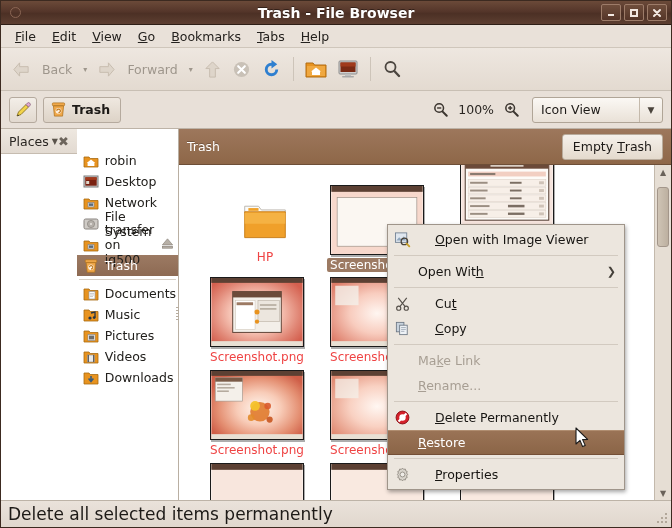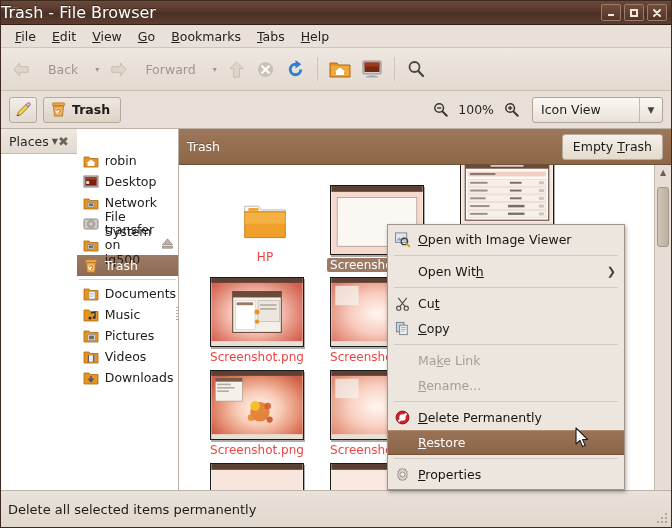--- a/index.html
+++ b/index.html
@@ -30,23 +30,24 @@
   }
   .titlebar-menu-dot {
     width: 11px; height: 11px;
     margin-left: 9px;
     border-radius: 50%;
     border: 1px solid #8a6553;
     box-sizing: border-box;
   }
   .titlebar-title {
     position: absolute; left: 0; right: 0;
+    text-align: center;
     color: #ffffff;
-    font-weight: normal;
-    font-size: 16px;
+    font-weight: bold;
+    font-size: 14px;
     text-shadow: 0 -1px 0 rgba(0,0,0,.45);
     pointer-events: none;
   }
   .win-buttons {
     position: absolute; right: 4px; top: 3px;
     display: flex; gap: 3px;
   }
   .win-btn {
     width: 20px; height: 17px;
     border: 1px solid #9d7c69;
@@ -80,21 +81,21 @@
   .toolbar {
     position: absolute; left: 0; top: 47px;
     width: 670px; height: 43px;
     background: linear-gradient(to bottom, #eee7e0, #e3dad0);
     border-bottom: 1px solid #c8bfb4;
     display: flex; align-items: center;
     box-sizing: border-box;
     padding-left: 6px;
   }
   .tb-btn {
-    display: flex; align-items: center; gap: 17px;
+    display: flex; align-items: center; gap: 11px;
     padding: 4px 5px;
     color: #9e968c;
     font-size: 12.5px;
     white-space: nowrap;
   }
   .tb-btn.enabled { color: #2a2622; }
   .tb-sep {
     width: 1px; height: 24px;
     background: #cdc4b9;
     margin: 0 6px;
@@ -284,27 +285,27 @@
     top: 22px; height: 60px;
     background: linear-gradient(to right, #cfc4b5, #bdb0a0);
     border: 1px solid #a3968a;
     border-radius: 3px;
     box-sizing: border-box;
   }
 
   
   .statusbar {
     position: absolute; left: 0; bottom: 0;
-    width: 670px; height: 37px;
+    width: 670px; height: 27px;
     background: linear-gradient(to bottom, #eae2da, #e0d7cd);
     border-top: 1px solid #bdb3a7;
     display: flex; align-items: center;
     padding-left: 7px;
     box-sizing: border-box;
-    font-size: 13px; color: #1d1a17;
+    font-size: 17px; color: #1d1a17;
   }
   .grip {
     position: absolute; right: 3px; bottom: 3px;
     width: 12px; height: 12px;
   }
   .grip i {
     position: absolute; width: 2px; height: 2px; background: #b2a79a;
   }
 
   
@@ -316,21 +317,21 @@
     border: 1px solid #9f958a;
     box-shadow: 1px 2px 4px rgba(0,0,0,.35);
     padding: 2px 0;
     box-sizing: border-box;
     z-index: 40;
   }
   .mi {
     display: flex; align-items: center;
     height: 25px;
     padding: 0 8px 0 6px;
-    gap: 7px;
+    gap: 24px;
     font-size: 12.5px; color: #171512;
     box-sizing: border-box;
   }
   .mi.indent { padding-left: 30px; }
   .mi.disabled { color: #a79e93; }
   .mi.hl {
     background: linear-gradient(to bottom, #9a7356, #8b6547);
     color: #ffffff;
     border-top: 1px solid #b08d70;
     border-bottom: 1px solid #744f36;

